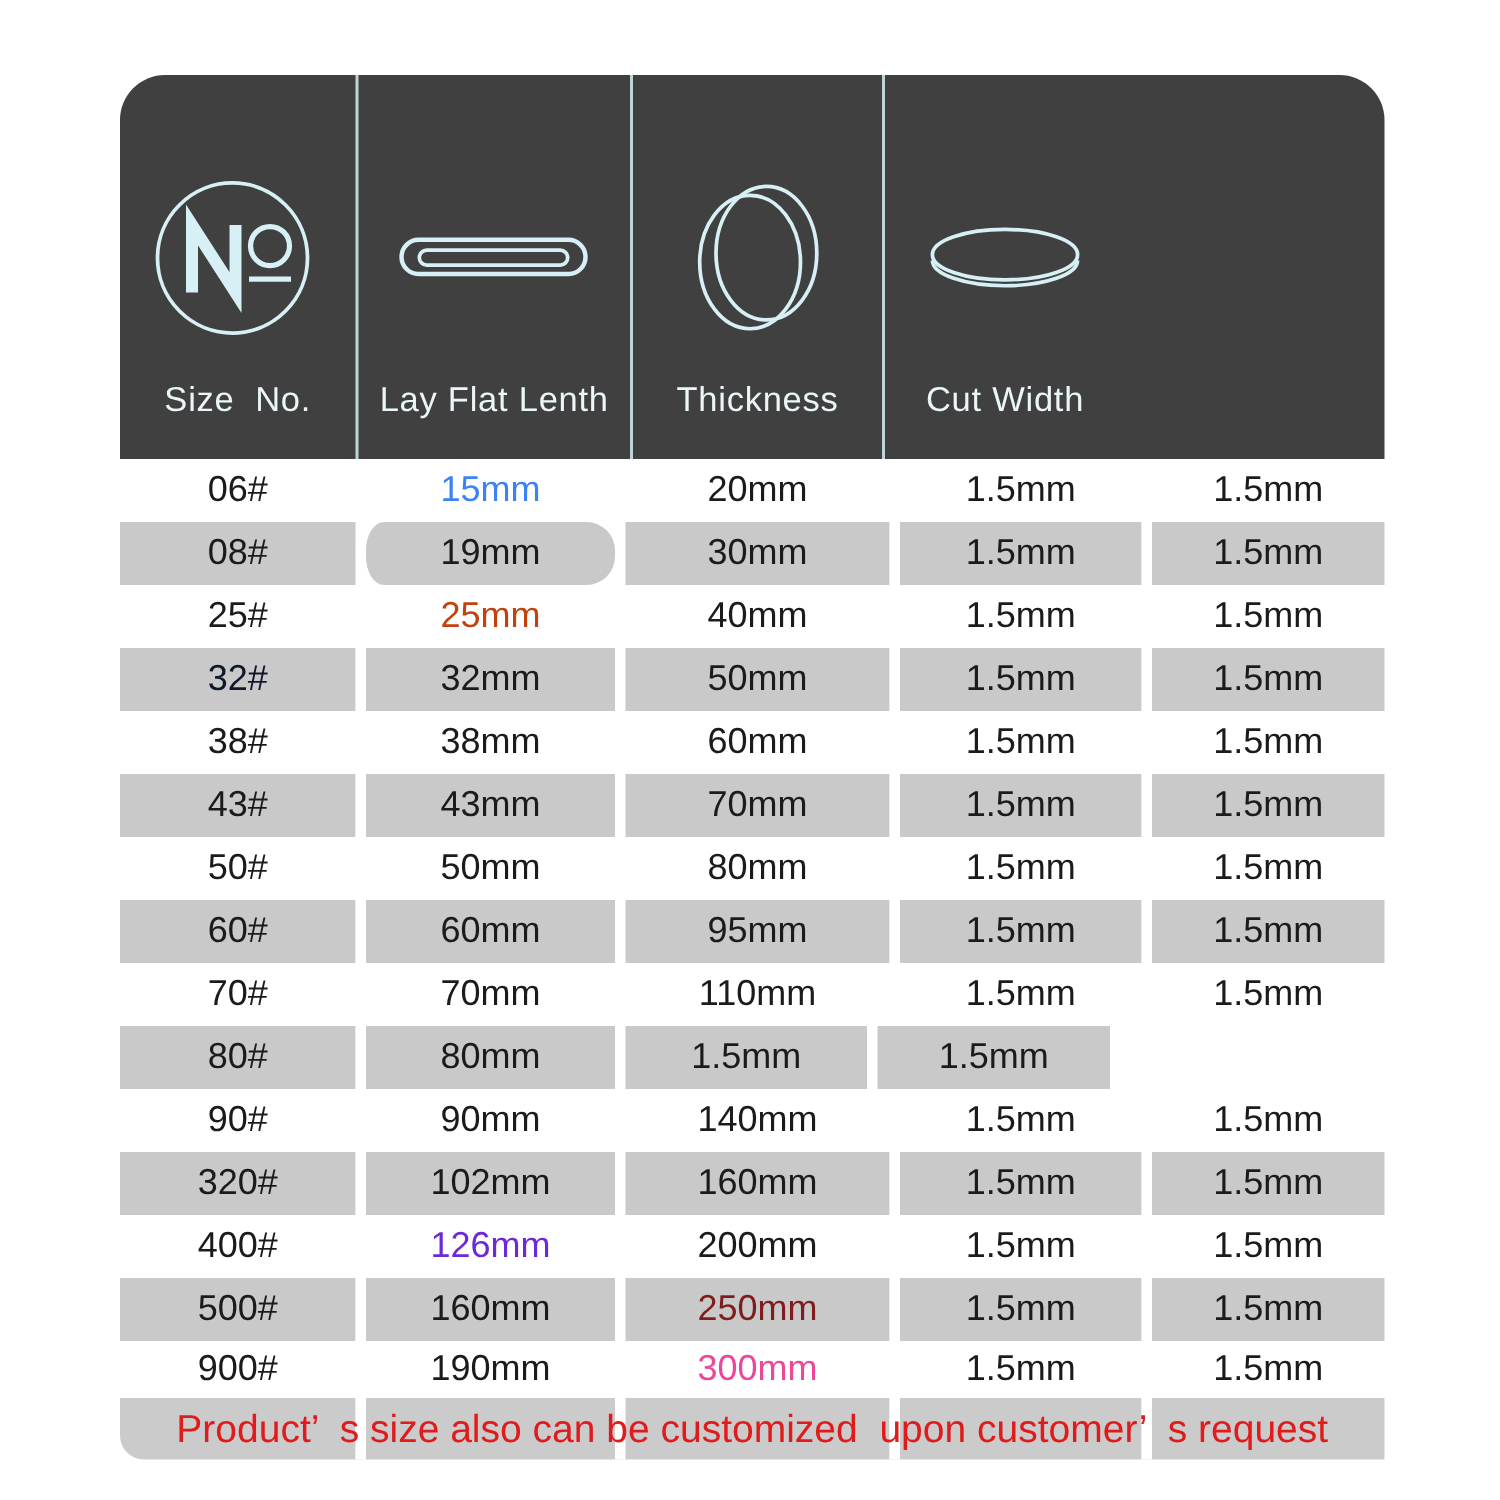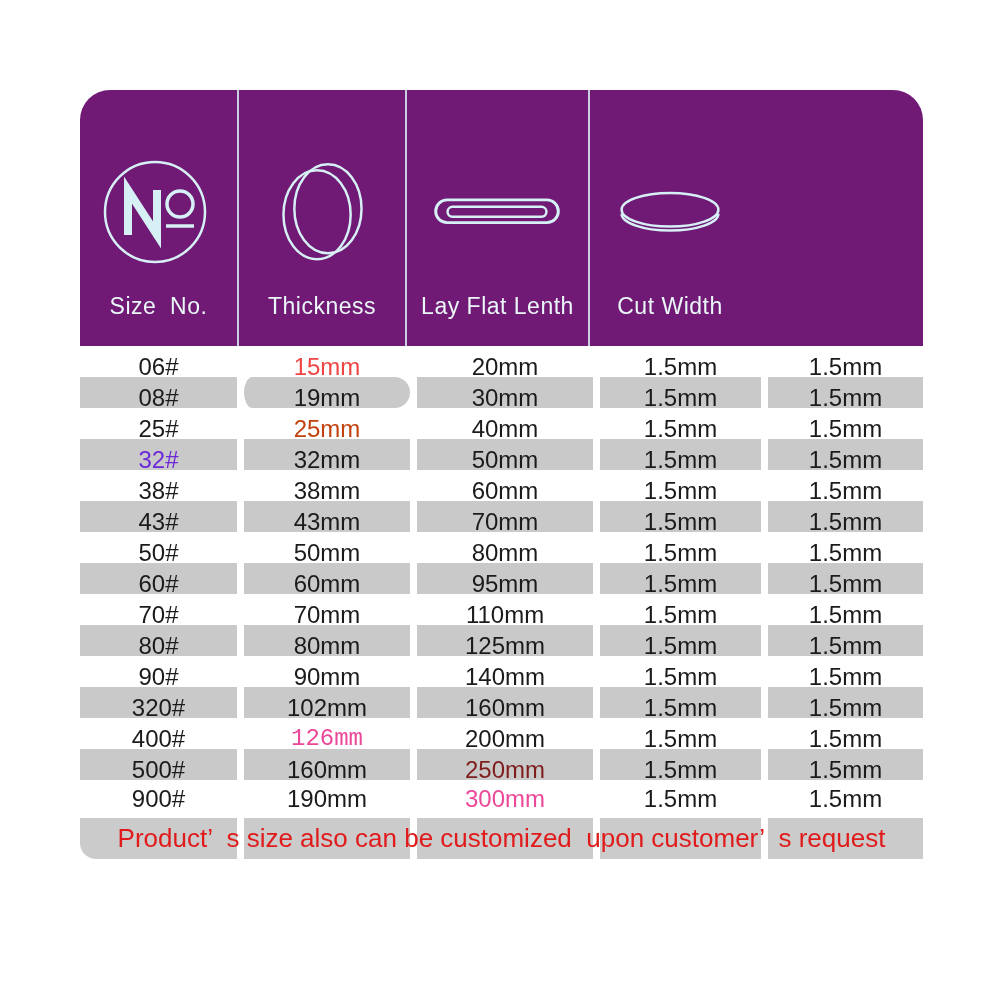--- a/index.html
+++ b/index.html
@@ -26,21 +26,21 @@
   }
   .hlabel {
     position:absolute; bottom:26px; left:0; right:0;
     text-align:center; font-size:23px; letter-spacing:0.5px;
     white-space:pre;
   }
 
   
   .tbody { }
   .trow {
-    display:flex; height:31px; line-height:41.3px;
+    display:flex; height:42px; line-height:41.3px;
   }
   .trow:last-child { height:38px; line-height:38px; }
   .tcell {
     box-sizing:border-box; text-align:center;
     font-size:24px; color:#1b1b1b;
   }
   .tcell + .tcell { border-left:7px solid #ffffff; }
   .trow.gray .tcell { background:#c9c9c9; }
 
   
@@ -54,90 +54,90 @@
     display:flex; align-items:center; justify-content:center;
     font-size:26px; white-space:pre;
   }
 </style>
 </head>
 <body>
 
 <div class="canvas">
   <div class="sheet">
 
-    <div class="theader" id="theader" style="background: #701a75; margin-top: 40px;">
+    <div class="theader" id="theader" style="background: #404040;">
 
       <div class="hcol c0">
         <div class="icon-wrap">
           <svg width="157" height="200" viewBox="0 0 157 200" fill="none" stroke="#d6f0f5">
             <circle cx="75" cy="122" r="50" stroke-width="2.5"></circle>
             <path d="M 48 145 L 48 100 L 77 145 L 77 100" stroke-width="8" stroke-linejoin="miter"></path>
             <circle cx="100" cy="114" r="13" stroke-width="3.5"></circle>
             <line x1="86" y1="136" x2="114" y2="136" stroke-width="3.5"></line>
           </svg>
         </div>
         <div class="hlabel" style="color: rgb(234, 246, 248);">Size  No.</div>
       </div>
 
 
+      <div class="hcol c2">
+        <div class="icon-wrap">
+          <svg width="183" height="200" viewBox="0 0 183 200" fill="none" stroke="#d6f0f5">
+            <rect x="29" y="110" width="124" height="23" rx="11.5" stroke-width="3"></rect>
+            <rect x="41" y="117" width="100" height="10" rx="5" stroke-width="2.5"></rect>
+          </svg>
+        </div>
+        <div class="hlabel" style="color: rgb(234, 246, 248);">Lay Flat Lenth</div>
+      </div>
+
       <div class="hcol c3">
         <div class="icon-wrap">
           <svg width="168" height="200" viewBox="0 0 168 200" fill="none" stroke="#d6f0f5">
             <ellipse cx="79" cy="125" rx="34" ry="45" stroke-width="2.5"></ellipse>
             <ellipse cx="90" cy="119" rx="34" ry="45" stroke-width="2.5"></ellipse>
           </svg>
         </div>
         <div class="hlabel" style="color: rgb(234, 246, 248);">Thickness</div>
       </div>
 
-      <div class="hcol c2">
-        <div class="icon-wrap">
-          <svg width="183" height="200" viewBox="0 0 183 200" fill="none" stroke="#d6f0f5">
-            <rect x="29" y="110" width="124" height="23" rx="11.5" stroke-width="3"></rect>
-            <rect x="41" y="117" width="100" height="10" rx="5" stroke-width="2.5"></rect>
-          </svg>
-        </div>
-        <div class="hlabel" style="color: rgb(234, 246, 248);">Lay Flat Lenth</div>
-      </div>
-
       <div class="hcol c4">
         <div class="icon-wrap">
           <svg width="162" height="200" viewBox="0 0 162 200" fill="none" stroke="#d6f0f5">
             <ellipse cx="81" cy="120" rx="49" ry="17" stroke-width="2.5"></ellipse>
             <path d="M 32 124 a 49 17 0 0 0 98 0" stroke-width="2.5"></path>
           </svg>
         </div>
         <div class="hlabel" style="color: rgb(234, 246, 248);">Cut Width</div>
       </div>
     </div>
 
     <div class="tbody" id="tbody">
         <div class="trow white">
           <div class="tcell c0" style="color: rgb(27, 27, 27);">06#</div>
-          <div class="tcell c1" style="color: #ef4444;">15mm</div>
+          <div class="tcell c1" style="color: #3b82f6;">15mm</div>
           <div class="tcell c2" style="color: rgb(27, 27, 27);">20mm</div>
           <div class="tcell c3" style="color: rgb(27, 27, 27);">1.5mm</div>
           <div class="tcell c4" style="color: rgb(27, 27, 27);">1.5mm</div>
         </div>
         <div class="trow gray">
           <div class="tcell c0" style="color: rgb(27, 27, 27);">08#</div>
           <div class="tcell c1" style="color: rgb(27, 27, 27); border-radius: 19px;">19mm</div>
           <div class="tcell c2" style="color: rgb(27, 27, 27);">30mm</div>
           <div class="tcell c3" style="color: rgb(27, 27, 27);">1.5mm</div>
           <div class="tcell c4" style="color: rgb(27, 27, 27);">1.5mm</div>
         </div>
         <div class="trow white">
           <div class="tcell c0" style="color: rgb(27, 27, 27);">25#</div>
           <div class="tcell c1" style="color: #c2410c;">25mm</div>
           <div class="tcell c2" style="color: rgb(27, 27, 27);">40mm</div>
           <div class="tcell c3" style="color: rgb(27, 27, 27);">1.5mm</div>
           <div class="tcell c4" style="color: rgb(27, 27, 27);">1.5mm</div>
         </div>
         <div class="trow gray">
-          <div class="tcell c0" style="color: #6d28d9;">32#</div>
+          <div class="tcell c0" style="color: #0f172a;">32#</div>
           <div class="tcell c1" style="color: rgb(27, 27, 27);">32mm</div>
           <div class="tcell c2" style="color: rgb(27, 27, 27);">50mm</div>
           <div class="tcell c3" style="color: rgb(27, 27, 27);">1.5mm</div>
           <div class="tcell c4" style="color: rgb(27, 27, 27);">1.5mm</div>
         </div>
         <div class="trow white">
           <div class="tcell c0" style="color: rgb(27, 27, 27);">38#</div>
           <div class="tcell c1" style="color: rgb(27, 27, 27);">38mm</div>
           <div class="tcell c2" style="color: rgb(27, 27, 27);">60mm</div>
           <div class="tcell c3" style="color: rgb(27, 27, 27);">1.5mm</div>
@@ -167,41 +167,40 @@
         <div class="trow white">
           <div class="tcell c0" style="color: rgb(27, 27, 27);">70#</div>
           <div class="tcell c1" style="color: rgb(27, 27, 27);">70mm</div>
           <div class="tcell c2" style="color: rgb(27, 27, 27);">110mm</div>
           <div class="tcell c3" style="color: rgb(27, 27, 27);">1.5mm</div>
           <div class="tcell c4" style="color: rgb(27, 27, 27);">1.5mm</div>
         </div>
         <div class="trow gray">
           <div class="tcell c0" style="color: rgb(27, 27, 27);">80#</div>
           <div class="tcell c1" style="color: rgb(27, 27, 27);">80mm</div>
-          <div class="tcell c2" style="color: rgb(27, 27, 27);">125mm</div>
           <div class="tcell c3" style="color: rgb(27, 27, 27);">1.5mm</div>
           <div class="tcell c4" style="color: rgb(27, 27, 27);">1.5mm</div>
         </div>
         <div class="trow white">
           <div class="tcell c0" style="color: rgb(27, 27, 27);">90#</div>
           <div class="tcell c1" style="color: rgb(27, 27, 27);">90mm</div>
           <div class="tcell c2" style="color: rgb(27, 27, 27);">140mm</div>
           <div class="tcell c3" style="color: rgb(27, 27, 27);">1.5mm</div>
           <div class="tcell c4" style="color: rgb(27, 27, 27);">1.5mm</div>
         </div>
         <div class="trow gray">
           <div class="tcell c0" style="color: rgb(27, 27, 27);">320#</div>
           <div class="tcell c1" style="color: rgb(27, 27, 27);">102mm</div>
           <div class="tcell c2" style="color: rgb(27, 27, 27);">160mm</div>
           <div class="tcell c3" style="color: rgb(27, 27, 27);">1.5mm</div>
           <div class="tcell c4" style="color: rgb(27, 27, 27);">1.5mm</div>
         </div>
         <div class="trow white">
           <div class="tcell c0" style="color: rgb(27, 27, 27);">400#</div>
-          <div class="tcell c1" style="color: #ec4899; font-family: Liberation Mono, monospace;">126mm</div>
+          <div class="tcell c1" style="color: #6d28d9;">126mm</div>
           <div class="tcell c2" style="color: rgb(27, 27, 27);">200mm</div>
           <div class="tcell c3" style="color: rgb(27, 27, 27);">1.5mm</div>
           <div class="tcell c4" style="color: rgb(27, 27, 27);">1.5mm</div>
         </div>
         <div class="trow gray">
           <div class="tcell c0" style="color: rgb(27, 27, 27);">500#</div>
           <div class="tcell c1" style="color: rgb(27, 27, 27);">160mm</div>
           <div class="tcell c2" style="color: #7f1d1d;">250mm</div>
           <div class="tcell c3" style="color: rgb(27, 27, 27);">1.5mm</div>
           <div class="tcell c4" style="color: rgb(27, 27, 27);">1.5mm</div>

